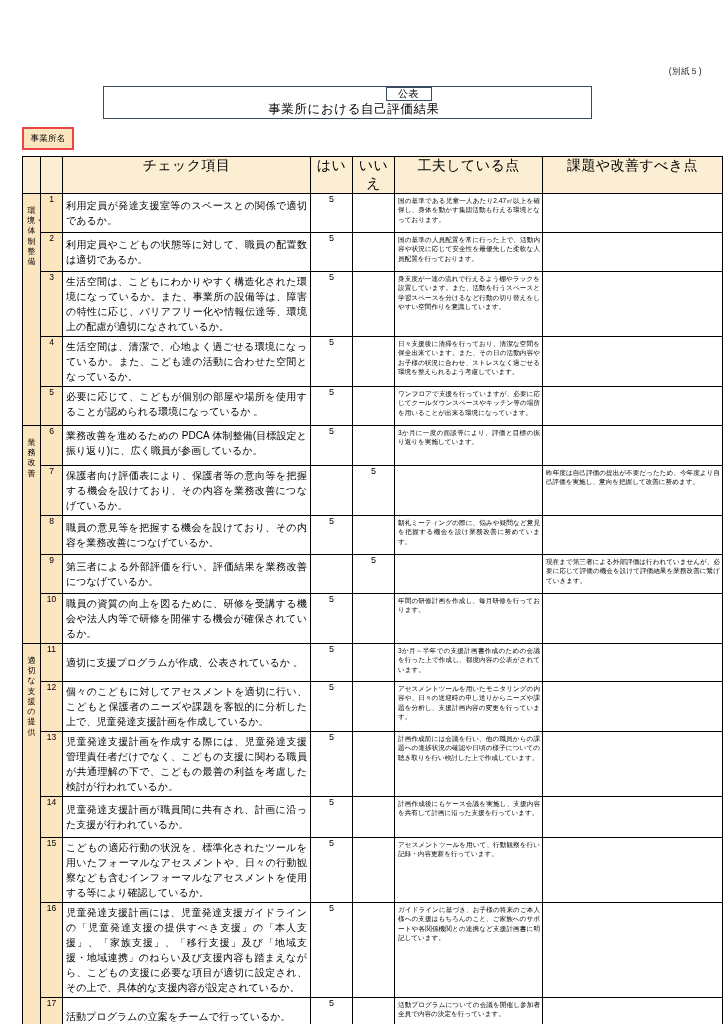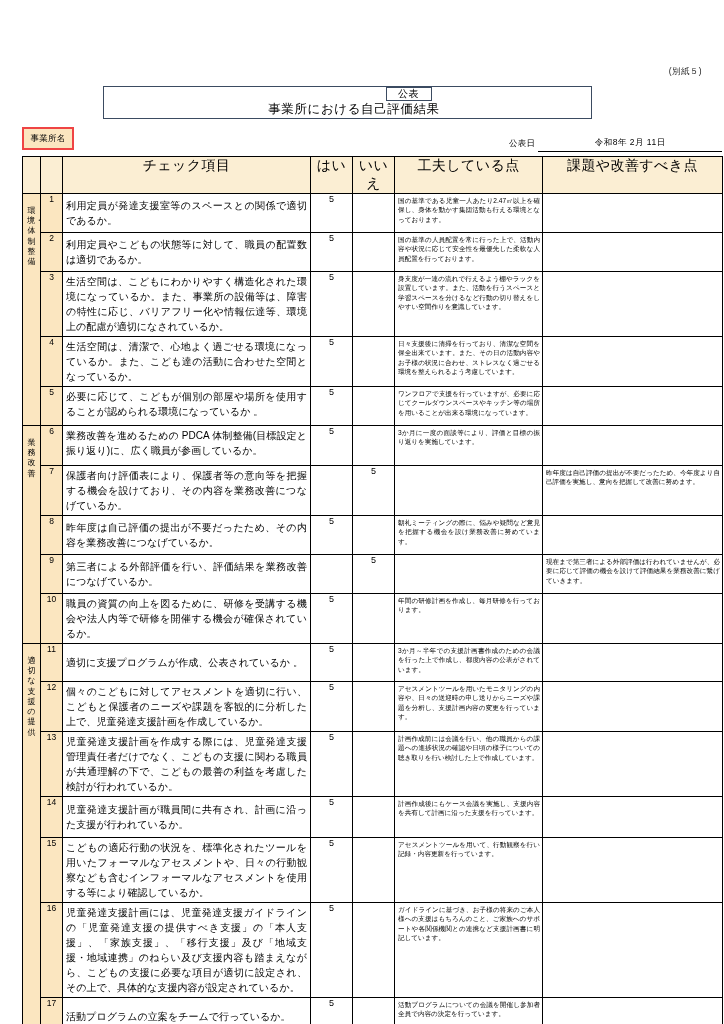--- a/index.html
+++ b/index.html
@@ -244,24 +244,20 @@
 
   <div class="title-box">
     <div class="title-badge">公表</div>
     <div class="title-text">事業所における自己評価結果</div>
   </div>
 
   <div class="office-row">
     <div class="office-label">事業所名</div>
   </div>
 
-  <div class="pubdate">
-    <div class="pubdate-label">公表日</div>
-    <div class="pubdate-value">令和8年  2月  11日</div>
-  </div>
 
   <table class="eval">
     <colgroup>
       <col class="c-cat">
         <col class="c-num">
         <col class="c-item">
       <col class="c-yes">
         <col class="c-no">
         <col class="c-good">
         <col class="c-issue">
@@ -335,21 +331,21 @@
         <tr class="r-h7">
           <td class="num">7</td>
           <td class="item">保護者向け評価表により、保護者等の意向等を把握する機会を設けており、その内容を業務改善につなげているか。</td>
           <td class="mark"></td>
           <td class="mark">5</td>
           <td class="note"></td>
           <td class="note">昨年度は自己評価の提出が不要だったため、今年度より自己評価を実施し、意向を把握して改善に努めます。</td>
         </tr>
         <tr class="r-h8">
           <td class="num">8</td>
-          <td class="item mid">昨年度は自己評価の提出が不要だったため、その内容を業務改善につなげているか。</td>
+          <td class="item mid">職員の意見等を把握する機会を設けており、その内容を業務改善につなげているか。</td>
           <td class="mark">5</td>
           <td class="mark"></td>
           <td class="note">朝礼ミーティングの際に、悩みや疑問など意見を把握する機会を設け業務改善に努めています。</td>
           <td class="note"></td>
         </tr>
         <tr class="r-h9">
           <td class="num">9</td>
           <td class="item mid">第三者による外部評価を行い、評価結果を業務改善につなげているか。</td>
           <td class="mark"></td>
           <td class="mark">5</td>

